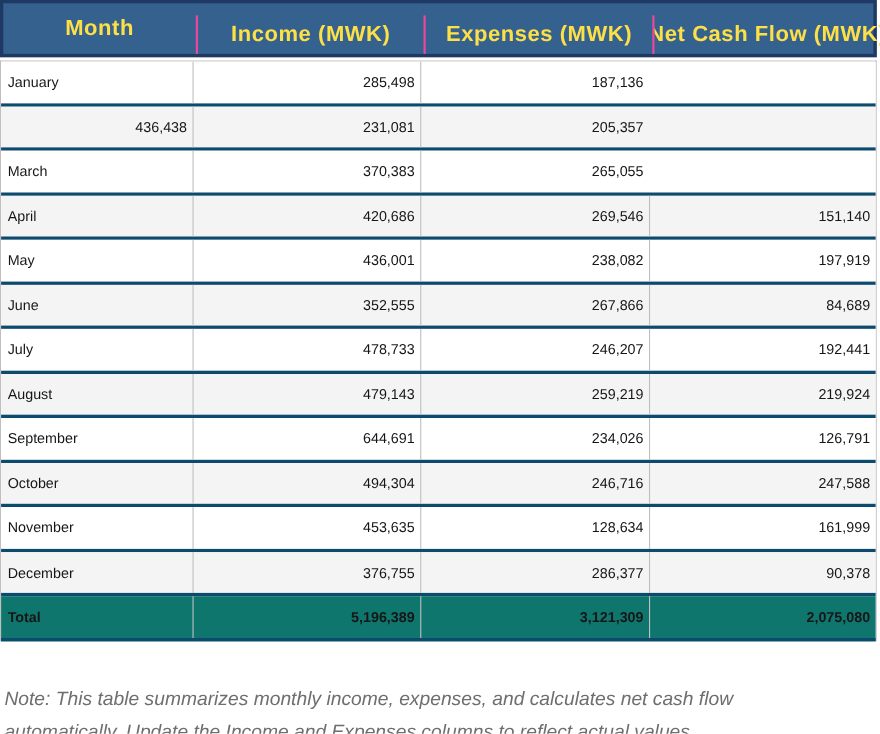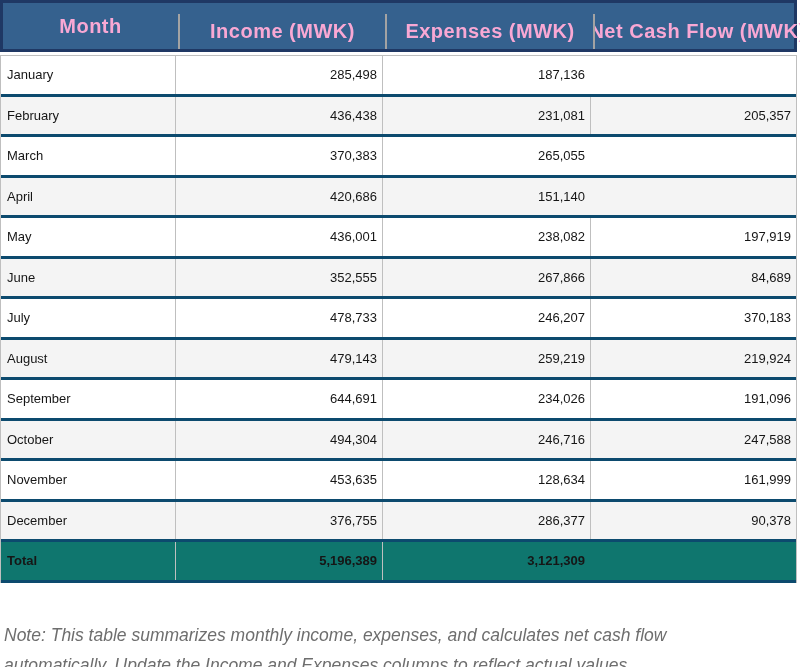--- a/index.html
+++ b/index.html
@@ -19,26 +19,26 @@
     grid-template-columns:175px 207px 208px 207px;
     height:52px;
     background:#35618E;
     border:3px solid #1F3864;
   }
   .hcell {
     display:flex;
     align-items:center;
     justify-content:center;
     overflow:hidden;
-    color:#f9a8d4;
+    color:#fde047;
     font-weight:bold;
     font-size:20px;
     letter-spacing:0.5px;
   }
-  .hcell + .hcell { border-left:2px solid #a3a3a3;margin-top:11px; }
+  .hcell + .hcell { border-left:2px solid #ec4899;margin-top:11px; }
   .hcell span { white-space:nowrap; }
 
   
   .body-rows {
     margin-top:3px;
     border-top:1px solid #BFBFBF;
     border-left:1px solid #BFBFBF;
     border-right:1px solid #BFBFBF;
   }
   .row {
@@ -95,35 +95,35 @@
 
   <div class="body-rows">
 
     <div class="row">
       <div class="cell month">January</div>
       <div class="cell num">285,498</div>
       <div class="cell num">187,136</div>
     </div>
 
     <div class="row alt">
-      <div class="cell month">February</div>
       <div class="cell num">436,438</div>
       <div class="cell num">231,081</div>
       <div class="cell num">205,357</div>
     </div>
 
     <div class="row">
       <div class="cell month">March</div>
       <div class="cell num">370,383</div>
       <div class="cell num">265,055</div>
     </div>
 
     <div class="row alt">
       <div class="cell month">April</div>
       <div class="cell num">420,686</div>
+      <div class="cell num">269,546</div>
       <div class="cell num">151,140</div>
     </div>
 
     <div class="row">
       <div class="cell month">May</div>
       <div class="cell num">436,001</div>
       <div class="cell num">238,082</div>
       <div class="cell num">197,919</div>
     </div>
 
@@ -131,35 +131,35 @@
       <div class="cell month">June</div>
       <div class="cell num">352,555</div>
       <div class="cell num">267,866</div>
       <div class="cell num">84,689</div>
     </div>
 
     <div class="row">
       <div class="cell month">July</div>
       <div class="cell num">478,733</div>
       <div class="cell num">246,207</div>
-      <div class="cell num">370,183</div>
+      <div class="cell num">192,441</div>
     </div>
 
     <div class="row alt">
       <div class="cell month">August</div>
       <div class="cell num">479,143</div>
       <div class="cell num">259,219</div>
       <div class="cell num">219,924</div>
     </div>
 
     <div class="row">
       <div class="cell month">September</div>
       <div class="cell num">644,691</div>
       <div class="cell num">234,026</div>
-      <div class="cell num">191,096</div>
+      <div class="cell num">126,791</div>
     </div>
 
     <div class="row alt">
       <div class="cell month">October</div>
       <div class="cell num">494,304</div>
       <div class="cell num">246,716</div>
       <div class="cell num">247,588</div>
     </div>
 
     <div class="row">
@@ -173,18 +173,19 @@
       <div class="cell month">December</div>
       <div class="cell num">376,755</div>
       <div class="cell num">286,377</div>
       <div class="cell num">90,378</div>
     </div>
 
     <div class="row total">
       <div class="cell month">Total</div>
       <div class="cell num">5,196,389</div>
       <div class="cell num">3,121,309</div>
+      <div class="cell num">2,075,080</div>
     </div>
 
   </div>
 </div>
 
 <div class="note">Note: This table summarizes monthly income, expenses, and calculates net cash flow automatically. Update the Income and Expenses columns to reflect actual values.</div>
 
 </body></html>

